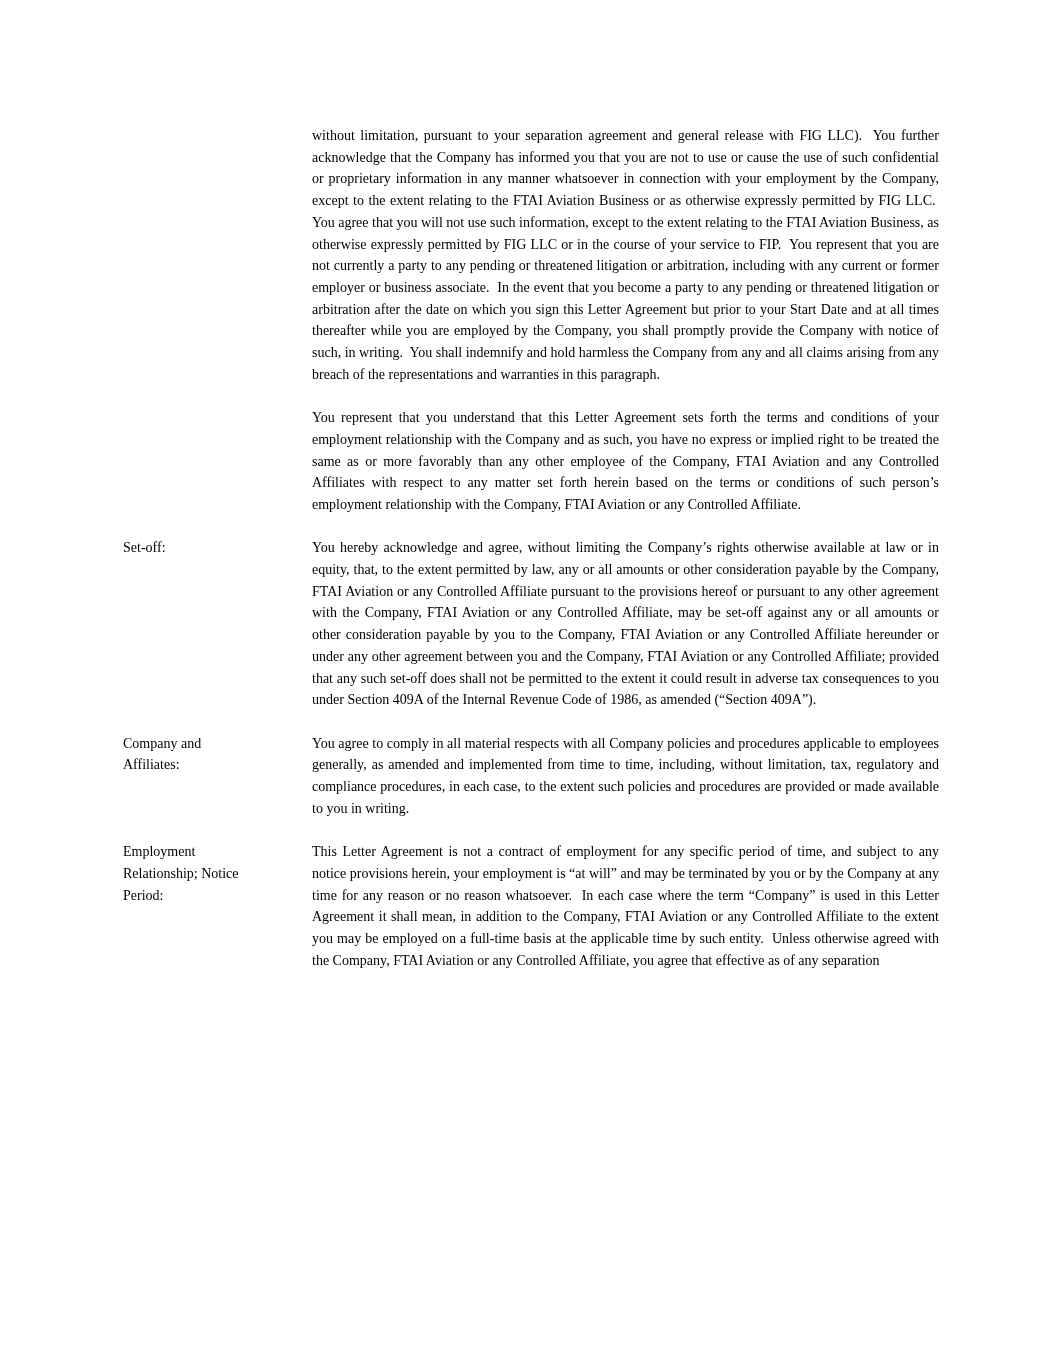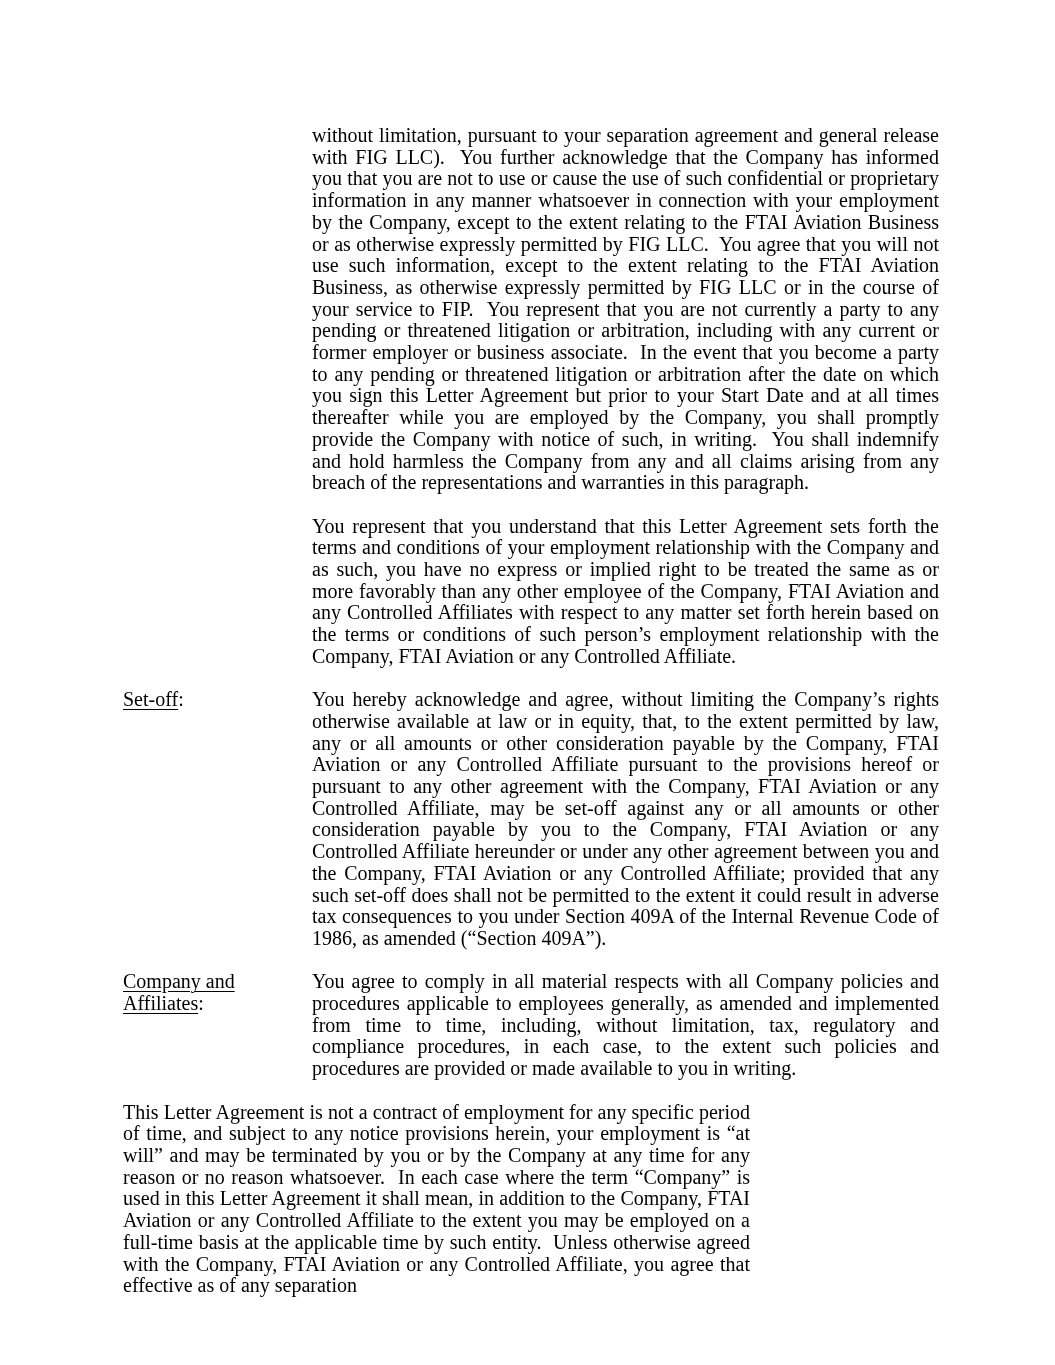--- a/index.html
+++ b/index.html
@@ -13,41 +13,40 @@
     width: 1055px;
     height: 1365px;
     background: #ffffff;
     overflow: hidden;
   }
   .content {
     position: absolute;
     left: 123px;
     top: 125px;
     width: 816px;
-    font-size: 20px;
+    font-size: 14px;
     line-height: 21.7px;
   }
   .row {
     display: flex;
     align-items: flex-start;
   }
   .label-col {
     flex: 0 0 189px;
     width: 189px;
   }
   .body-col {
     width: 627px;
   }
   .body-col p {
     text-align: justify;
     margin: 0 0 21.7px 0;
   }
   .label-line { white-space: nowrap; }
   .u {
-    text-decoration: underline;
     text-underline-offset: 3px;
     text-decoration-thickness: 1px;
   }
   .b { font-weight: normal; }
 </style>
 </head>
 <body>
 
 <div class="page">
   <div class="content" id="sections-root">
@@ -72,18 +71,23 @@
     <div class="label-col">
           <div class="label-line"><span class="u">Company and</span></div>
           <div class="label-line"><span class="u">Affiliates</span>:</div>
         </div>
     <div class="body-col">
           <p><span>You agree to comply in all material respects with all Company policies and procedures applicable to employees generally, as amended and implemented from time to time, including, without limitation, tax, regulatory and compliance procedures, in each case, to the extent such policies and procedures are provided or made available to you in writing.</span></p>
         </div>
   </section>
 
   <section class="row">
+    <div class="label-col">
+          <div class="label-line"><span class="u">Employment</span></div>
+          <div class="label-line"><span class="u">Relationship; Notice</span></div>
+          <div class="label-line"><span class="u">Period</span>:</div>
+        </div>
     <div class="body-col">
           <p><span>This Letter Agreement is not a contract of employment for any specific period of time, and subject to any notice provisions herein, your employment is “at will” and may be terminated by you or by the Company at any time for any reason or no reason whatsoever.&nbsp; In each case where the term “Company” is used in this Letter Agreement it shall mean, in addition to the Company, FTAI Aviation or any Controlled Affiliate to the extent you may be employed on a full-time basis at the applicable time by such entity.&nbsp; Unless otherwise agreed with the Company, FTAI Aviation or any Controlled Affiliate, you agree that effective as of any separation</span></p>
         </div>
   </section>
 </div>
 </div>
 
 </body></html>

